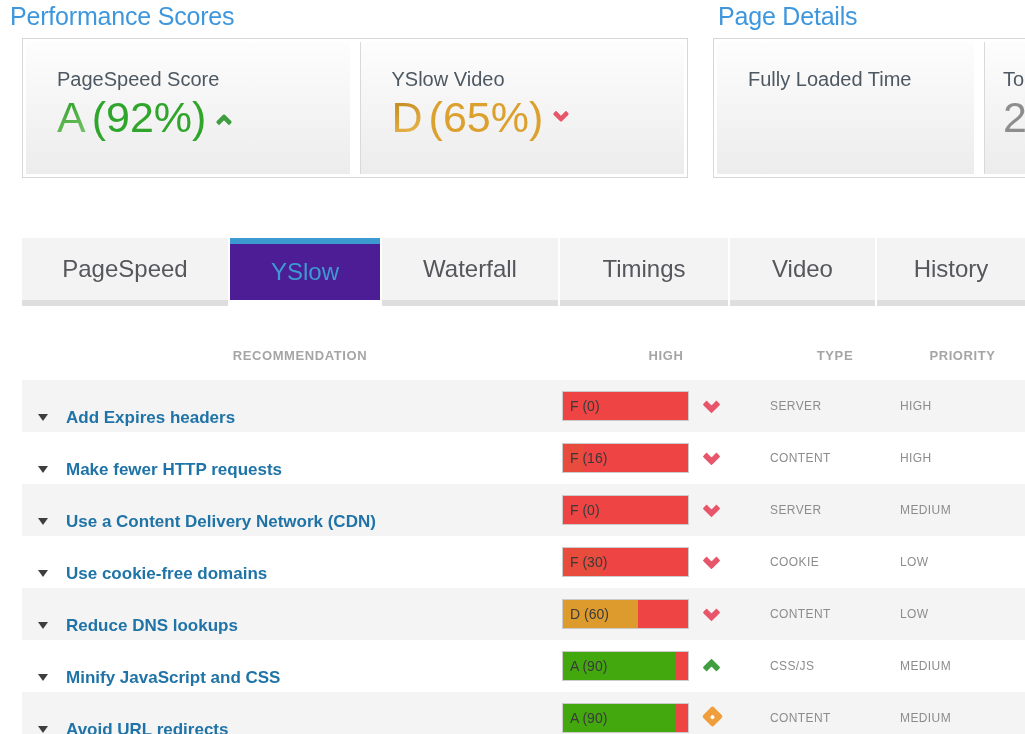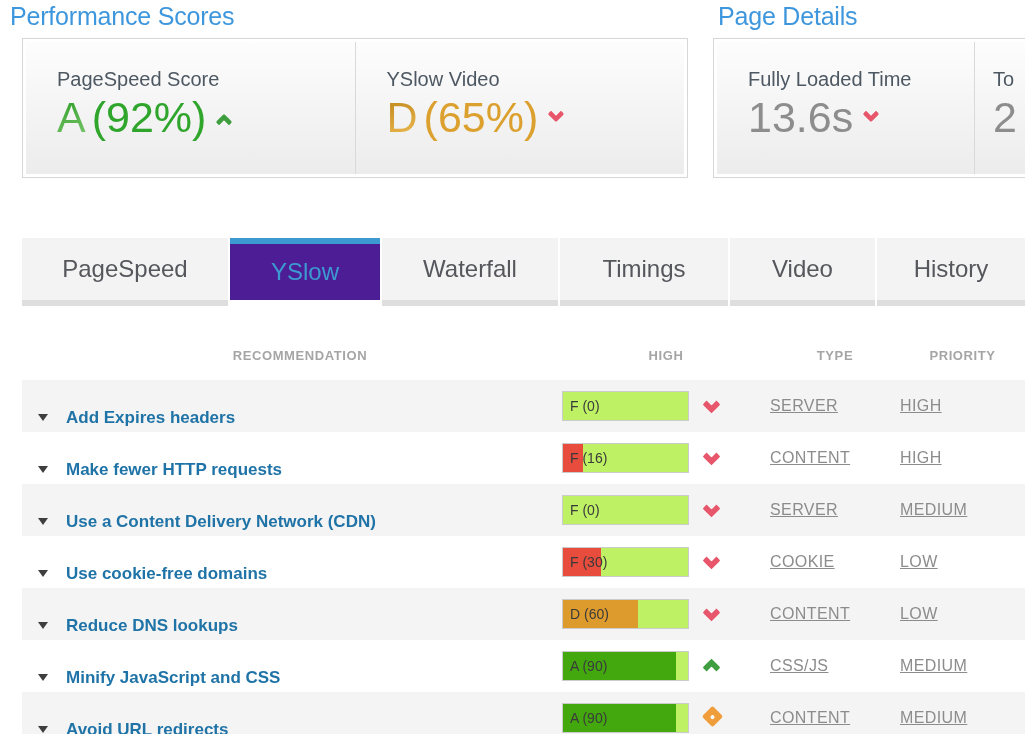--- a/index.html
+++ b/index.html
@@ -6,21 +6,21 @@
   html,body { width:1025px; height:734px; overflow:hidden; background:#fff;
     font-family:"Liberation Sans","DejaVu Sans",sans-serif; }
   body { position:relative; }
 
   .section-title { position:absolute; top:2px; font-size:25px; font-weight:400;
     color:var(--accent-blue); letter-spacing:-0.2px; }
   #perf-title { left:10px; }
   #details-title { left:718px; }
 
   .score-panel { position:absolute; top:38px; height:140px; background:#fff;
-    border:1px solid #d7d7d7; padding:3px; display:flex; }
+    border:1px solid #d7d7d7; padding:3px; display:flex;gap:10px; }
   #perf-panel { left:22px; width:666px; }
   #details-panel { left:713px; width:420px; }
 
   .score-card { flex:1 1 0; background:linear-gradient(180deg,#fdfdfd 0%,#ececec 100%);
     padding:26px 0 0 31px; }
   .score-card + .score-card { border-left:1px solid #d9d9d9; }
   #details-panel .score-card:first-child { flex:0 0 257px; }
   #details-panel .score-card + .score-card { padding-left:18px; }
 
   .score-label { font-size:20px; color:#4e5862; margin-bottom:4px; }
@@ -60,40 +60,40 @@
   #table-head .h:first-child { padding-left:16px; }
 
   .row { height:52px; }
   .row.odd { background:#f4f4f4; }
   .rec-cell { display:flex; align-items:center; padding-left:16px; cursor:pointer;margin-top:23px; }
   .tri { width:0; height:0; border-left:5px solid transparent; border-right:5px solid transparent;
     border-top:7px solid #3e3e3e; margin-right:18px; }
   .rec-link { font-size:17px; font-weight:bold; color:var(--link-blue); }
 
   .grade-cell { display:flex; align-items:center; }
-  .grade-box { position:relative; width:127px; height:30px; background:#bef264;
+  .grade-box { position:relative; width:127px; height:30px; background:#ef4444;
     border:1px solid #cbcbcb; overflow:hidden; }
   .grade-fill { position:absolute; left:0; top:0; bottom:0; }
   .grade-fill.g-f { background:var(--grade-red); }
   .grade-fill.g-d { background:var(--grade-orange); }
   .grade-fill.g-a { background:var(--grade-green); }
   .grade-text { position:relative; font-size:14px; color:#3a3a3a; line-height:28px; padding-left:7px; }
 
   .trend { margin-left:16px; }
   .chev { display:inline-block; width:13px; height:13px; border-radius:2px; }
   .chev.down { border-right:6px solid var(--trend-down-red); border-bottom:6px solid var(--trend-down-red);
     transform:rotate(45deg); margin-top:-6px; }
   .chev.up { border-right:6px solid var(--trend-up-green); border-bottom:6px solid var(--trend-up-green);
     transform:rotate(-135deg); margin-top:6px; }
   .diamond { display:inline-block; width:15px; height:15px; border-radius:2px;
     background:var(--trend-neutral-orange); transform:rotate(45deg); position:relative; }
   .diamond::after { content:""; position:absolute; left:5.5px; top:5.5px; width:4px; height:4px;
     border-radius:50%; background:#fff; }
 
-  .type-cell, .prio-cell { font-size:16px; color:#8c8c8c; letter-spacing:0.4px;text-decoration:underline; }
+  .type-cell, .prio-cell { font-size:12px; color:#8c8c8c; letter-spacing:0.4px; }
 </style>
 </head>
 <body>
 
 <h2 id="perf-title" class="section-title">Performance Scores</h2>
 
 <div id="perf-panel" class="score-panel">
   <div class="score-card">
     <div class="score-label">PageSpeed Score</div>
     <div class="score-value">
@@ -111,24 +111,20 @@
       <span class="caret down"></span>
     </div>
   </div>
 </div>
 
 <h2 id="details-title" class="section-title">Page Details</h2>
 
 <div id="details-panel" class="score-panel">
   <div class="score-card">
     <div class="score-label">Fully Loaded Time</div>
-    <div class="score-value value-gray">
-      <span>13.6s</span>
-      <span class="caret down"></span>
-    </div>
   </div>
 
   <div class="score-card">
     <div class="score-label">To</div>
     <div class="score-value value-gray">
       <span>2</span>
 
     </div>
   </div>
 </div>

